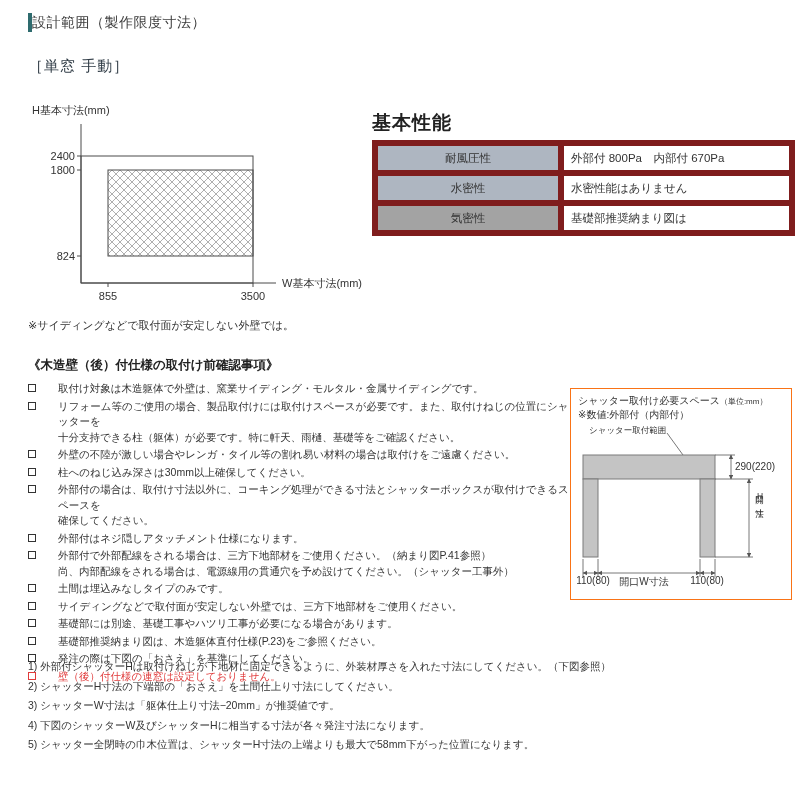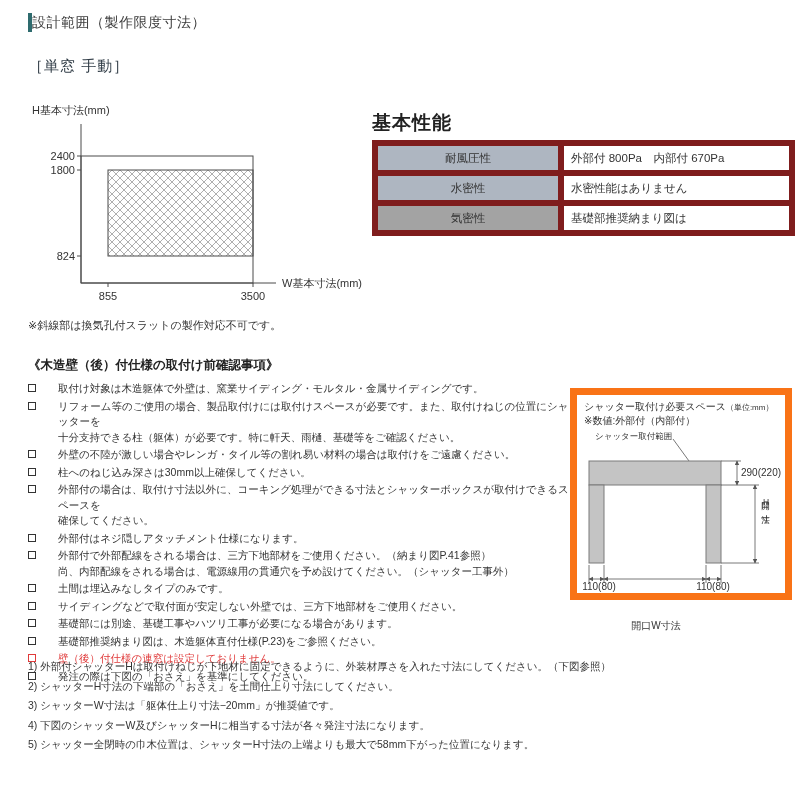--- a/index.html
+++ b/index.html
@@ -31,33 +31,33 @@
   .chk-list { left:28px; top:381px; width:548px; }
   .chk-item { position:relative; padding-left:30px; font-size:10.5px; line-height:15.5px; margin-bottom:2px; color:#333; }
   .cbox { position:absolute; left:0; top:3px; width:8px; height:8px; border:1px solid currentColor; background:#fff; }
   .chk-text { white-space:pre-line; }
 
   
   .notes { left:28px; top:657px; width:760px; }
   .note-line { font-size:10.5px; line-height:19.5px; color:#333; }
 
   
-  .diagram-box { left:570px; top:388px; width:222px; height:212px; border:7px solid #f97316; background:#fff; }
+  .diagram-box { left:570px; top:388px; width:222px; height:212px; border:1px solid #f97316; background:#fff; }
   .diagram-box .dabs { position:absolute; }
   .dg-title { top:5px; left:7px; font-size:10px; color:#333; white-space:nowrap; }
   .dg-unit { font-size:8px; }
   .dg-note { top:19px; left:7px; font-size:10px; color:#333; }
   .dg-range { top:36px; left:18px; font-size:8.5px; color:#333; }
   .dg-svg { top:36px; left:4px; }
   .dg-dim { font-size:10px; color:#333; }
   .dg-dim-290 { top:72px; left:164px; }
   .dg-dim-h { top:100px; left:183px; font-size:8.5px; }
   .vtext { writing-mode:vertical-rl; text-orientation:upright; letter-spacing:1px; }
   .dg-dim-l { top:186px; left:2px; width:40px; text-align:center; }
-  .dg-dim-w { top:186px; left:50px; width:58px; text-align:center;margin-top:38px; }
+  .dg-dim-w { top:186px; left:44px; width:58px; text-align:center; }
   .dg-dim-r { top:186px; left:116px; width:40px; text-align:center; }
 </style>
 </head>
 <body>
 
 <div class="page">
 
   <div class="abs title-wrap">
     <span class="accent-bar" style="background: rgb(46, 107, 110);"></span>
     <span class="page-title">設計範囲（製作限度寸法）</span>
@@ -85,21 +85,21 @@
     <text x="51" y="62" text-anchor="end">2400</text>
     <text x="51" y="76" text-anchor="end">1800</text>
     <text x="51" y="162" text-anchor="end">824</text>
 
     <line x1="84" y1="185" x2="84" y2="189" stroke="#4a4a4a"></line>
     <line x1="229" y1="185" x2="229" y2="189" stroke="#4a4a4a"></line>
     <text x="84" y="202" text-anchor="middle">855</text>
     <text x="229" y="202" text-anchor="middle">3500</text>
     <text x="258" y="189">W基本寸法(mm)</text>
   </svg>
-  <div class="abs chart-note">※斜線部は換気孔付スラットの製作対応不可です。</div>
+  <div class="abs chart-note">※サイディングなどで取付面が安定しない外壁では。</div>
 
   <div class="abs perf-head">基本性能</div>
   <table class="abs perf">
     <tbody>
         <tr>
       <th style="background: rgb(174, 182, 193);">耐風圧性</th>
       <td>外部付 800Pa　内部付 670Pa</td>
     </tr>
     <tr>
       <th style="background: rgb(174, 182, 193);">水密性</th>
@@ -121,22 +121,22 @@
     <div class="chk-item"><span class="cbox"></span><span class="chk-text">柱へのねじ込み深さは30mm以上確保してください。</span></div>
     <div class="chk-item"><span class="cbox"></span><span class="chk-text">外部付の場合は、取付け寸法以外に、コーキング処理ができる寸法とシャッターボックスが取付けできるスペースを
 確保してください。</span></div>
     <div class="chk-item"><span class="cbox"></span><span class="chk-text">外部付はネジ隠しアタッチメント仕様になります。</span></div>
     <div class="chk-item"><span class="cbox"></span><span class="chk-text">外部付で外部配線をされる場合は、三方下地部材をご使用ください。（納まり図P.41参照）
 尚、内部配線をされる場合は、電源線用の貫通穴を予め設けてください。（シャッター工事外）</span></div>
     <div class="chk-item"><span class="cbox"></span><span class="chk-text">土間は埋込みなしタイプのみです。</span></div>
     <div class="chk-item"><span class="cbox"></span><span class="chk-text">サイディングなどで取付面が安定しない外壁では、三方下地部材をご使用ください。</span></div>
     <div class="chk-item"><span class="cbox"></span><span class="chk-text">基礎部には別途、基礎工事やハツリ工事が必要になる場合があります。</span></div>
     <div class="chk-item"><span class="cbox"></span><span class="chk-text">基礎部推奨納まり図は、木造躯体直付仕様(P.23)をご参照ください。</span></div>
+    <div class="chk-item"><span class="cbox"></span><span class="chk-text">発注の際は下図の「おさえ」を基準にしてください。</span></div>
     <div class="chk-item" style="color: rgb(224, 58, 58);"><span class="cbox"></span><span class="chk-text">壁（後）付仕様の連窓は設定しておりません。</span></div>
-    <div class="chk-item"><span class="cbox"></span><span class="chk-text">発注の際は下図の「おさえ」を基準にしてください。</span></div>
   </div>
 
   <div class="abs diagram-box">
     <div class="dabs dg-title"><span>シャッター取付け必要スペース</span><span class="dg-unit">（単位:mm）</span></div>
     <div class="dabs dg-note">※数値:外部付（内部付）</div>
     <div class="dabs dg-range">シャッター取付範囲</div>
     <svg class="dabs dg-svg" width="212" height="172" viewBox="0 0 212 172">
       <defs>
         <marker id="arr" markerWidth="7" markerHeight="7" refX="5.5" refY="3" orient="auto-start-reverse">
           <path d="M0,0 L6,3 L0,6 z" fill="#555"></path>

